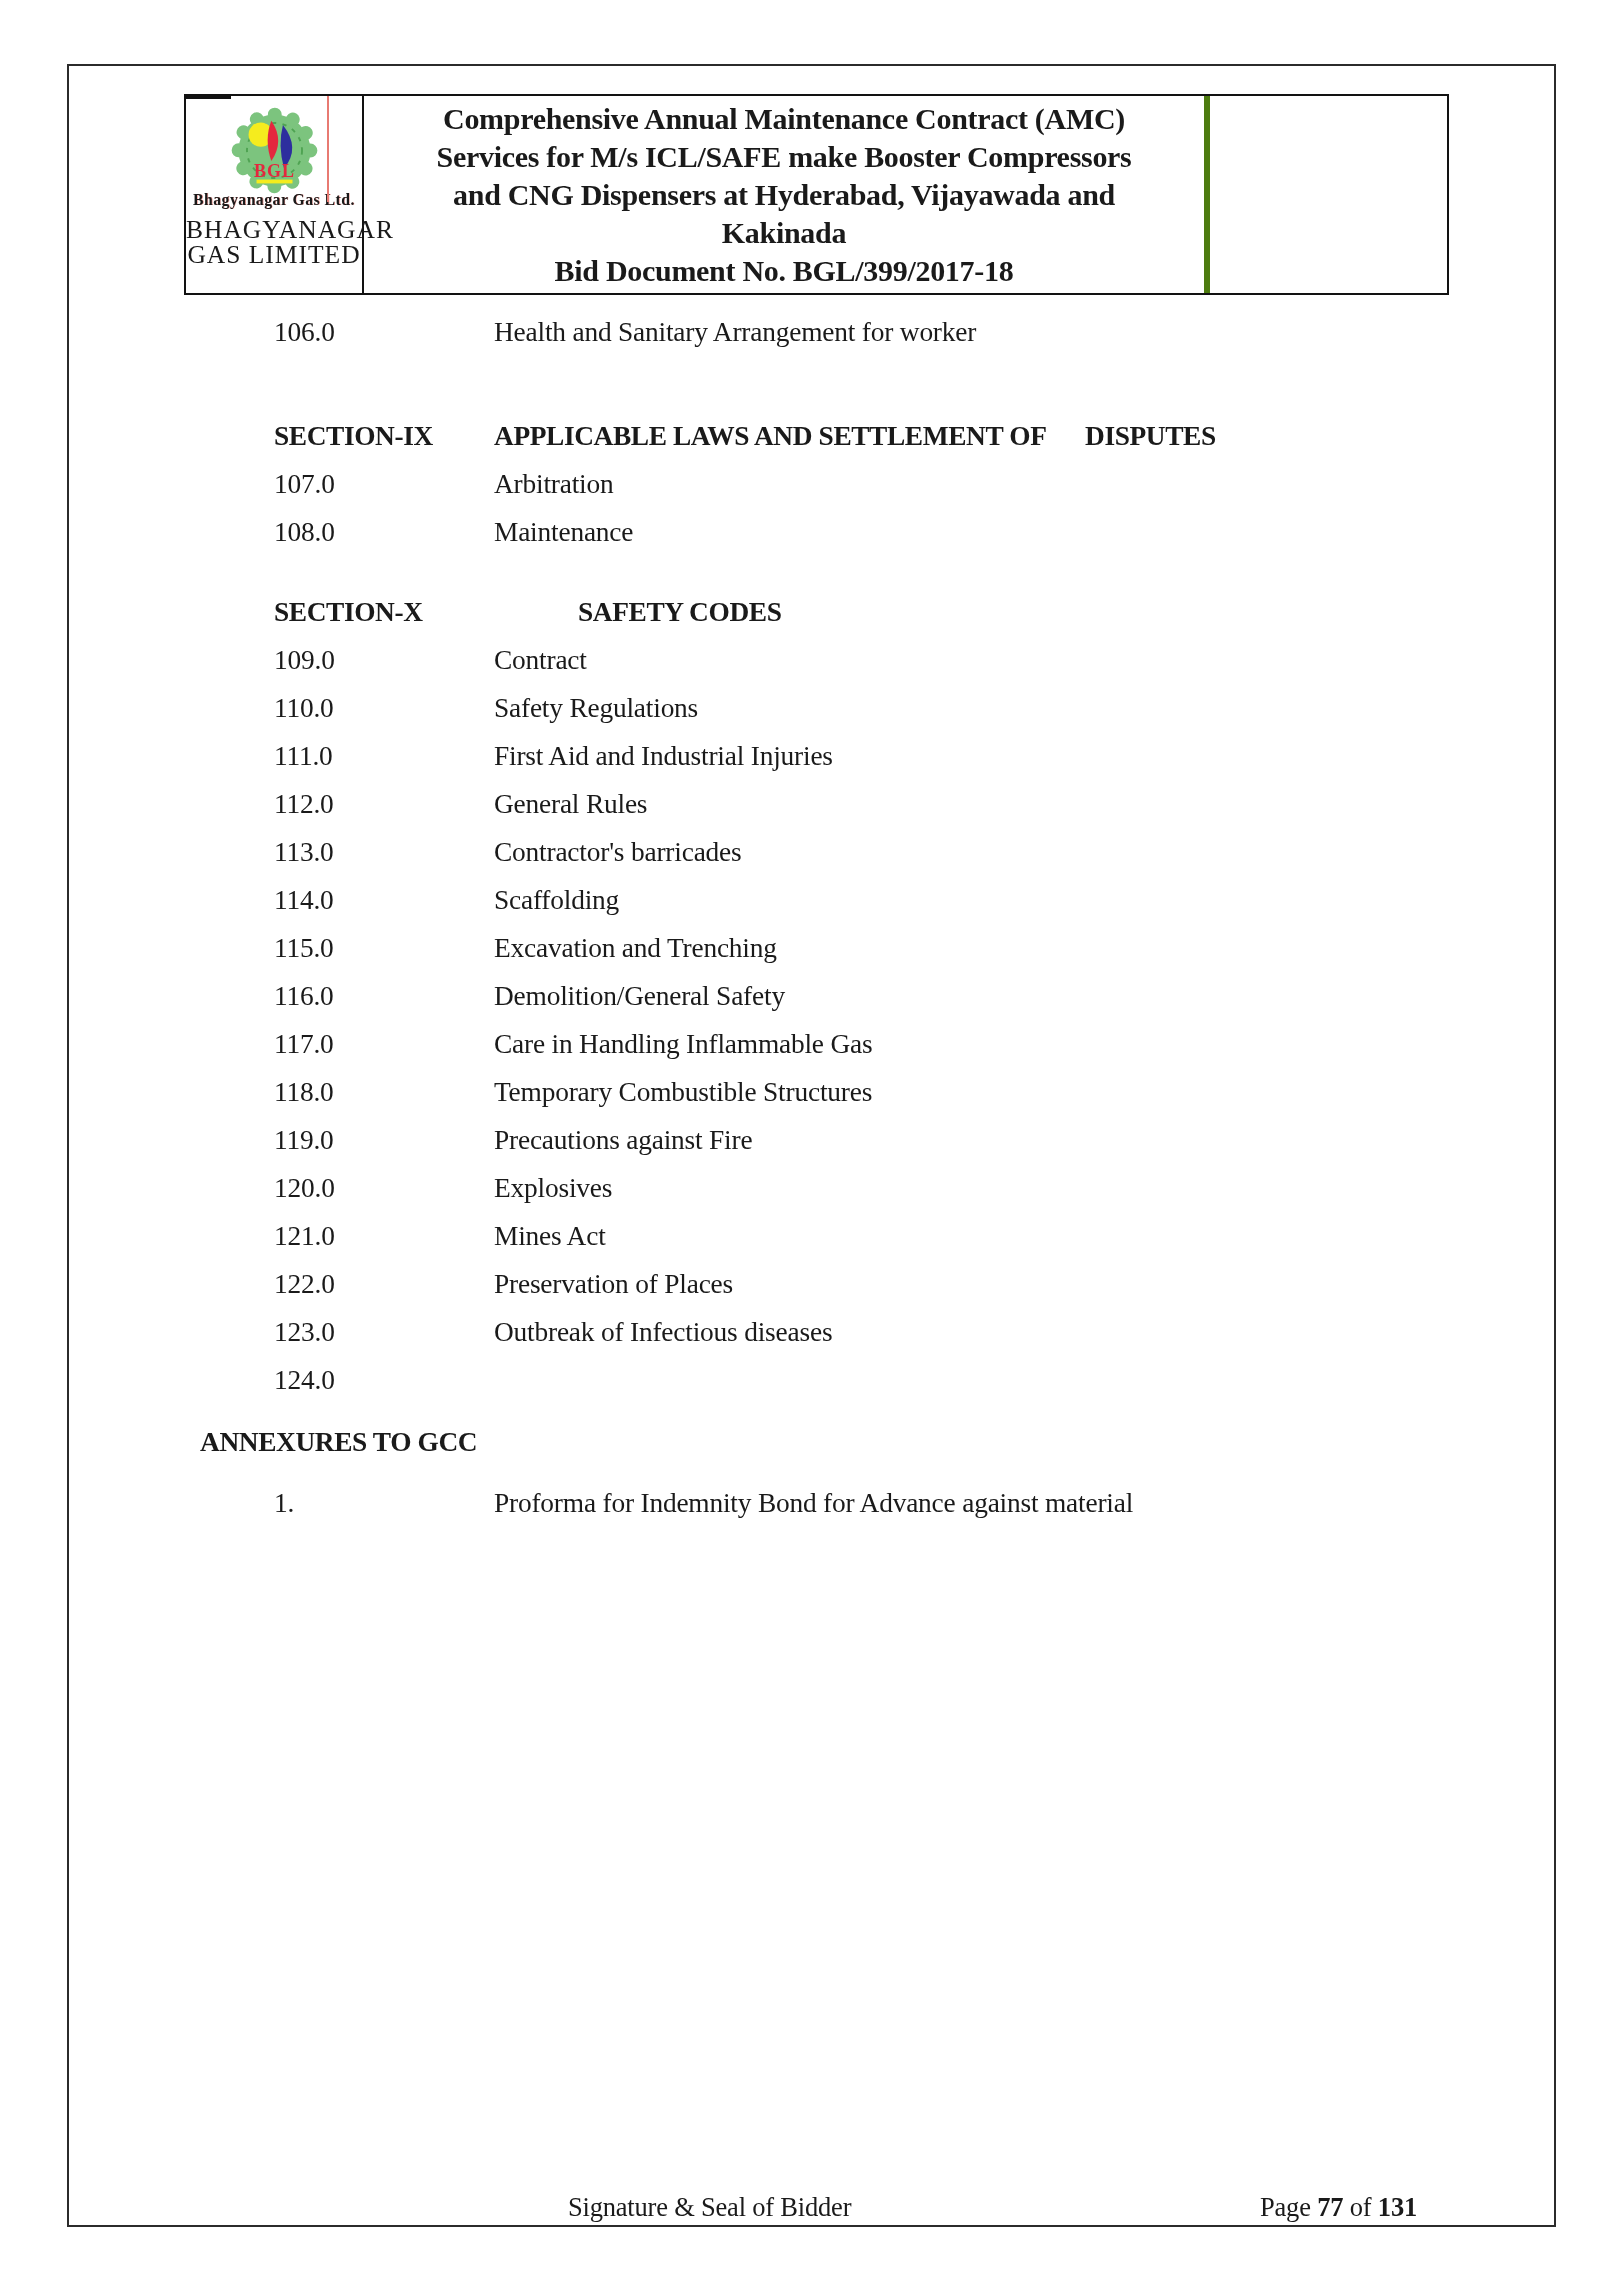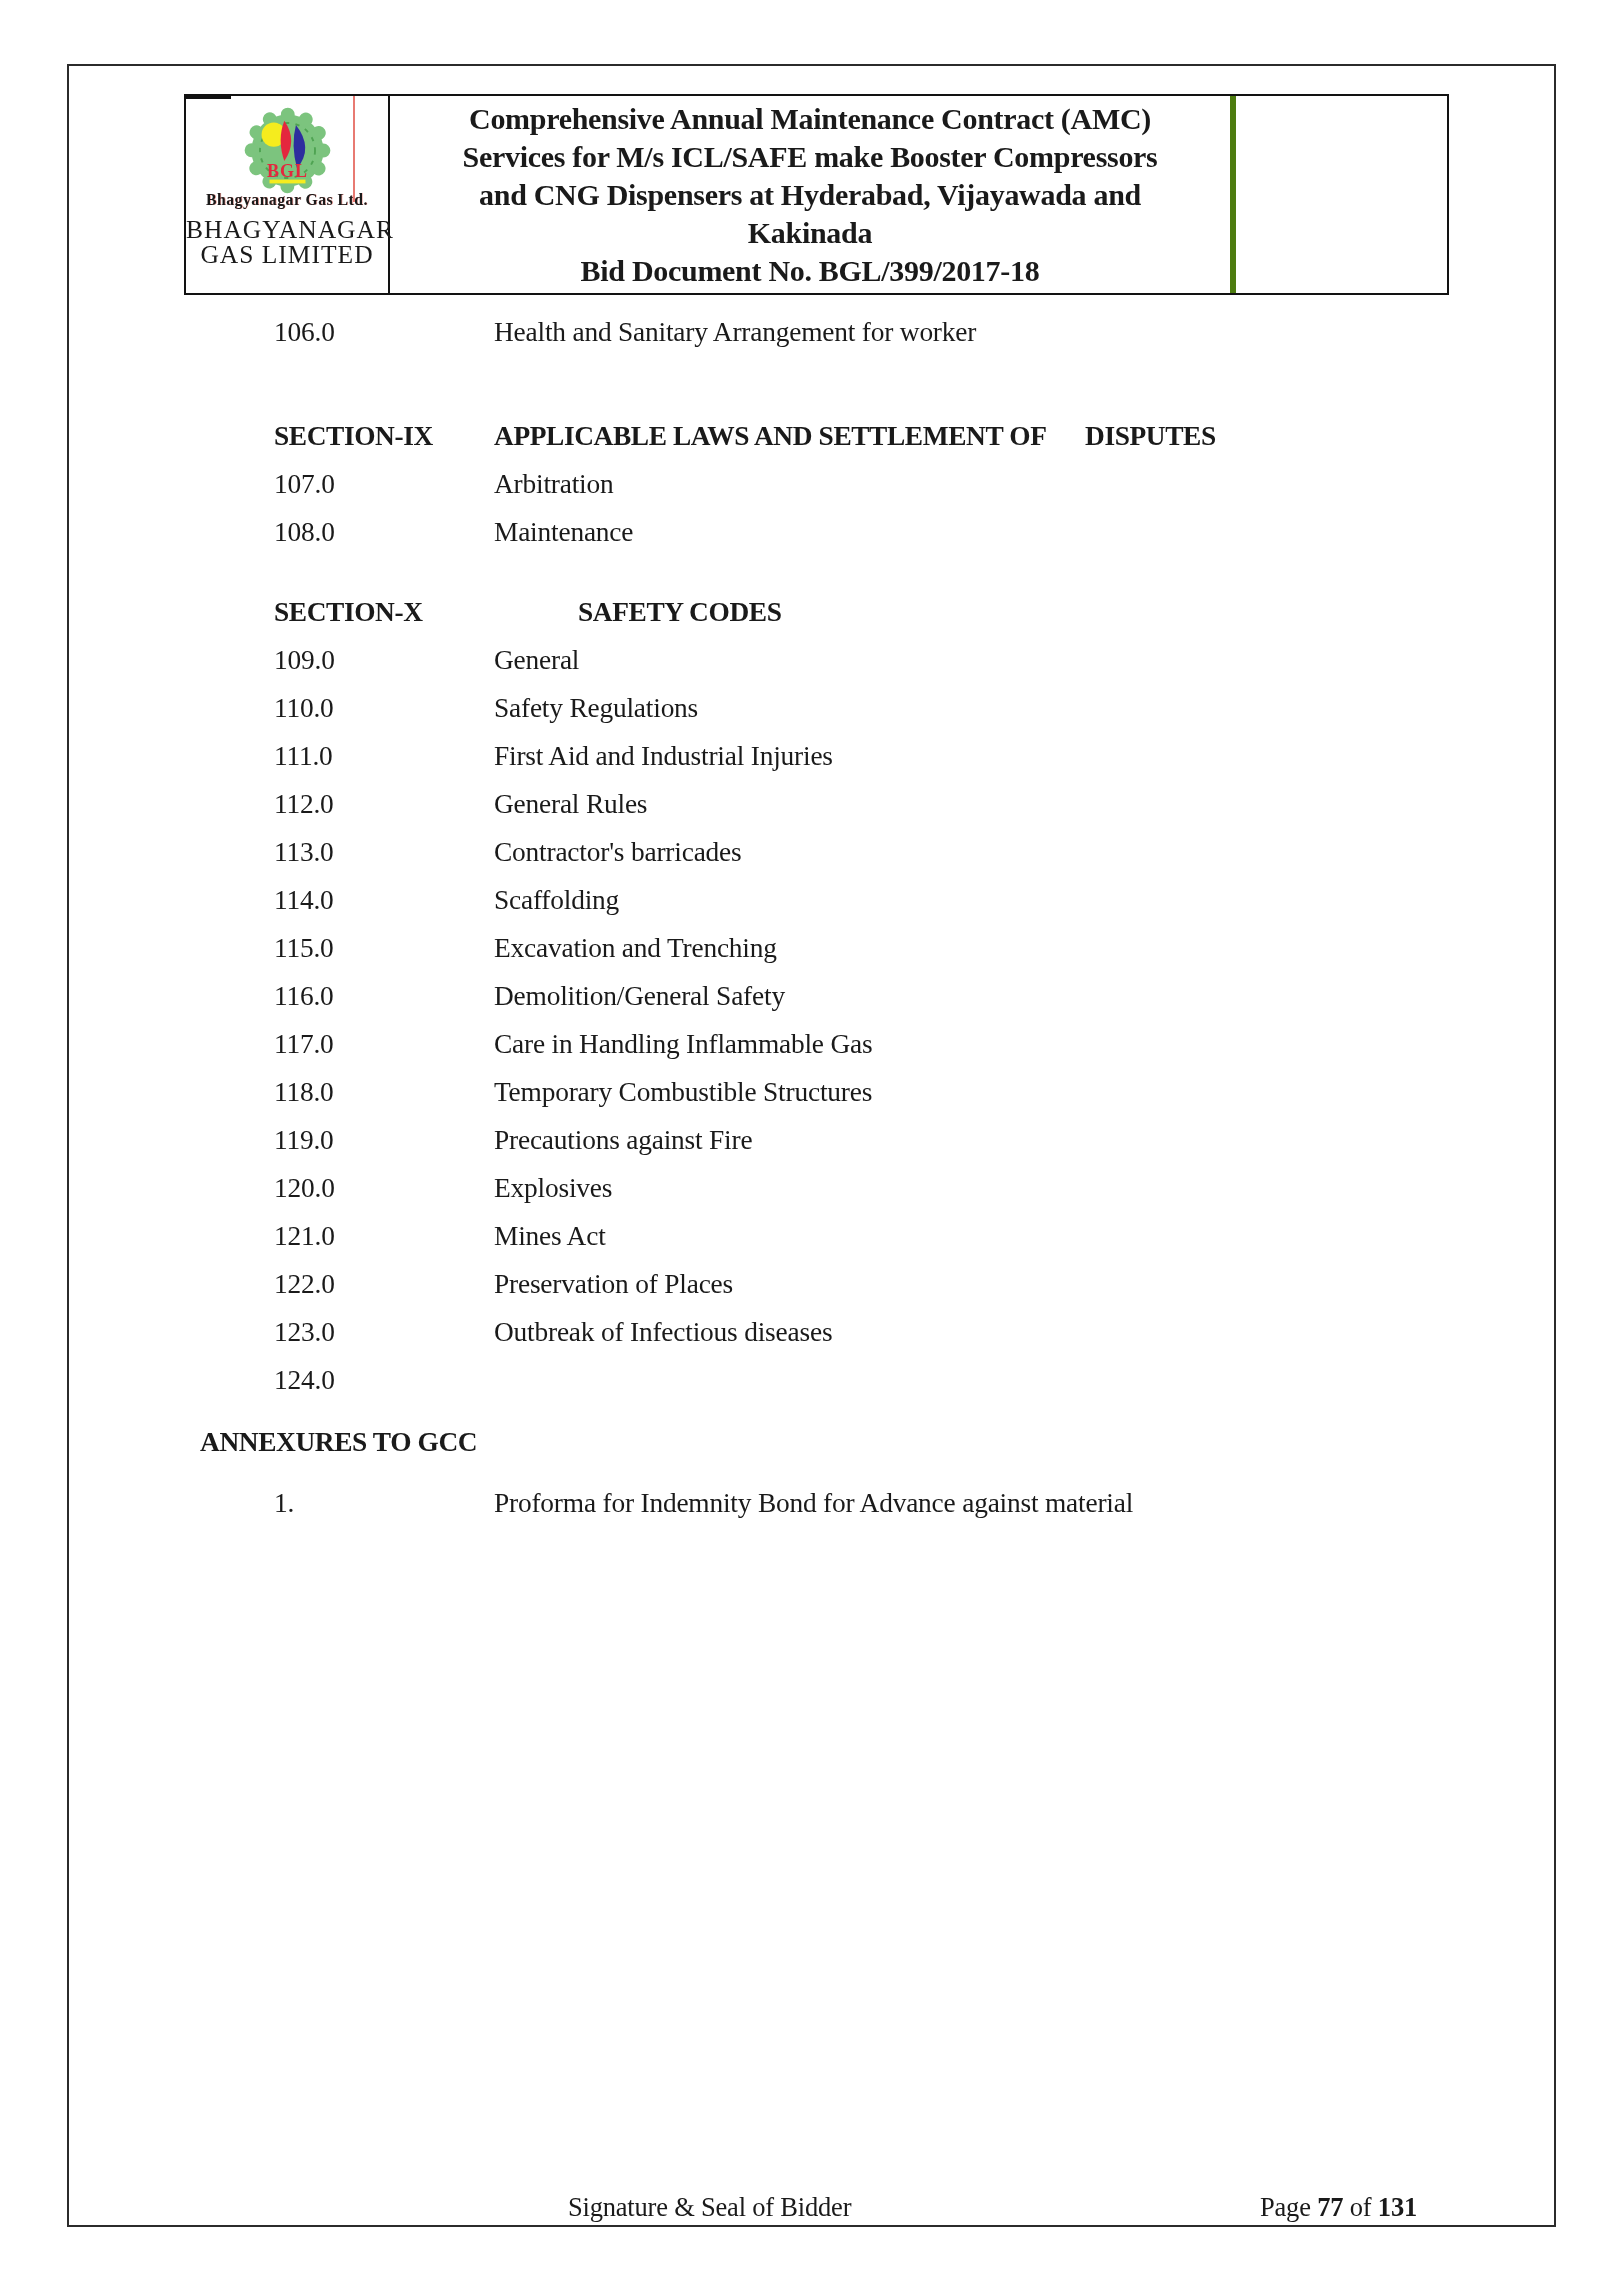--- a/index.html
+++ b/index.html
@@ -28,21 +28,21 @@
     left: 115px;
     top: 28px;
     width: 1265px;
     height: 201px;
     border: 2px solid #121212;
     box-sizing: border-box;
     display: flex;
   }
   .cell { box-sizing: border-box; }
   .logo-cell {
-    width: 204px;
+    width: 178px;
     flex: none;
     border-right: 2px solid #121212;
     position: relative;
     text-align: center;
   }
   .logo-tick {
     position: absolute;
     left: -2px;
     top: -2px;
     width: 47px;
@@ -209,21 +209,21 @@
             <span class="toc-desc">Maintenance</span>
           </div>
         </div>
         <div class="toc-group group-3">
           <div class="toc-row section-row">
             <span class="toc-num">SECTION-X</span>
             <span class="toc-desc"><span class="desc-indent">SAFETY CODES</span></span>
           </div>
           <div class="toc-row">
             <span class="toc-num">109.0</span>
-            <span class="toc-desc">General</span>
+            <span class="toc-desc">Contract</span>
           </div>
           <div class="toc-row">
             <span class="toc-num">110.0</span>
             <span class="toc-desc">Safety Regulations</span>
           </div>
           <div class="toc-row">
             <span class="toc-num">111.0</span>
             <span class="toc-desc">First Aid and Industrial Injuries</span>
           </div>
           <div class="toc-row">

